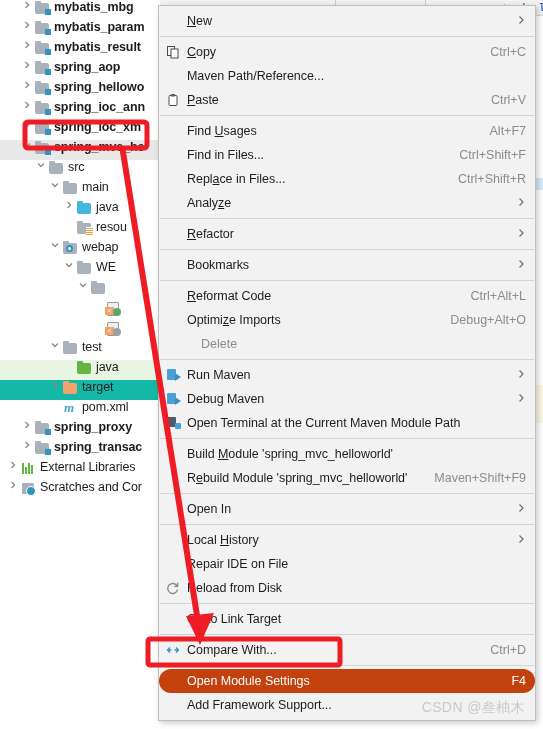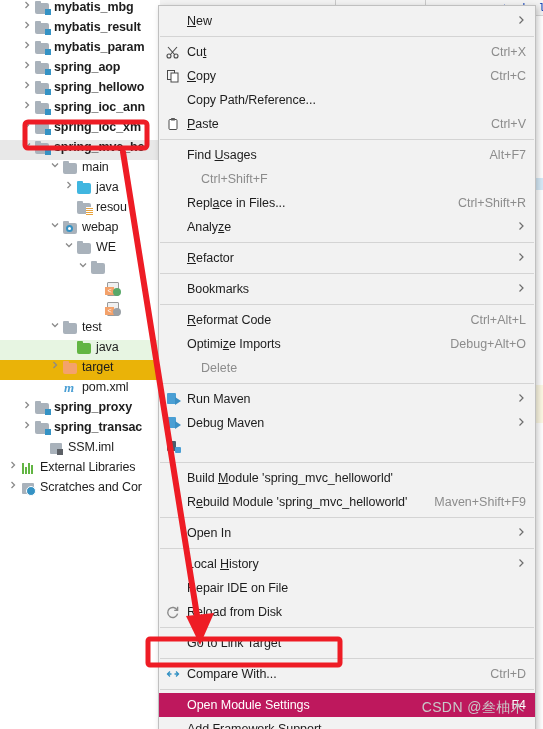--- a/index.html
+++ b/index.html
@@ -30,21 +30,21 @@
   .tree-row {
     position: relative;
     height: 20px;
     display: flex;
     align-items: flex-start;
     white-space: nowrap;
     font-size: 12.5px;
   }
   .tree-row.sel-bg   { background: #e8e8e8; }
   .tree-row.green-bg { background: #e7f5e2; }
-  .tree-row.cream-bg { background: #eab308; }
+  .tree-row.cream-bg { background: #14b8a6; }
 
   .twisty {
     width: 14px;
     min-width: 14px;
     text-align: center;
     color: #8a8a8a;
     font-size: 9px;
     line-height: 1;
     user-select: none;
   }
@@ -228,21 +228,21 @@
   }
   .mi {
     position: relative;
     height: 24px;
     display: flex;
     align-items: center;
     padding: 0 9px 0 0;
     box-sizing: border-box;
     white-space: nowrap;
   }
-  .mi.selected { background: #be185d; color: #ffffff; }
+  .mi.selected { background: #c2410c; color: #ffffff; border-radius: 12px; }
   .mi-ico {
     width: 28px; min-width: 28px;
     height: 24px;
     position: relative;
     display: flex; align-items: center; justify-content: center;
   }
   .mi-text {
     flex: 1;
     font-size: 12.5px;
     color: #1d1d1d;
@@ -364,46 +364,46 @@
       <div style="width: 20px; min-width: 20px; height: 1px;"></div>
       <div class="twisty">
         <svg width="10" height="10" viewBox="0 0 10 10">
           <path d="M3.5 2 L6.5 5 L3.5 8" fill="none" stroke="#8a8a8a" stroke-width="1.3"></path>
         </svg>
       </div>
       <div class="ico">
         <span class="folder"></span>
         <span class="modbadge"></span>
       </div>
+      <div class="lbl bold">mybatis_param</div>
+    </div>
+    <div class="tree-row">
+      <div style="width: 20px; min-width: 20px; height: 1px;"></div>
+      <div class="twisty">
+        <svg width="10" height="10" viewBox="0 0 10 10">
+          <path d="M3.5 2 L6.5 5 L3.5 8" fill="none" stroke="#8a8a8a" stroke-width="1.3"></path>
+        </svg>
+      </div>
+      <div class="ico">
+        <span class="folder"></span>
+        <span class="modbadge"></span>
+      </div>
       <div class="lbl bold">mybatis_result</div>
     </div>
     <div class="tree-row">
       <div style="width: 20px; min-width: 20px; height: 1px;"></div>
       <div class="twisty">
         <svg width="10" height="10" viewBox="0 0 10 10">
           <path d="M3.5 2 L6.5 5 L3.5 8" fill="none" stroke="#8a8a8a" stroke-width="1.3"></path>
         </svg>
       </div>
       <div class="ico">
         <span class="folder"></span>
         <span class="modbadge"></span>
       </div>
-      <div class="lbl bold">mybatis_param</div>
-    </div>
-    <div class="tree-row">
-      <div style="width: 20px; min-width: 20px; height: 1px;"></div>
-      <div class="twisty">
-        <svg width="10" height="10" viewBox="0 0 10 10">
-          <path d="M3.5 2 L6.5 5 L3.5 8" fill="none" stroke="#8a8a8a" stroke-width="1.3"></path>
-        </svg>
-      </div>
-      <div class="ico">
-        <span class="folder"></span>
-        <span class="modbadge"></span>
-      </div>
       <div class="lbl bold">spring_aop</div>
     </div>
     <div class="tree-row">
       <div style="width: 20px; min-width: 20px; height: 1px;"></div>
       <div class="twisty">
         <svg width="10" height="10" viewBox="0 0 10 10">
           <path d="M3.5 2 L6.5 5 L3.5 8" fill="none" stroke="#8a8a8a" stroke-width="1.3"></path>
         </svg>
       </div>
       <div class="ico">
@@ -443,20 +443,32 @@
       <div class="twisty">
         <svg width="10" height="10" viewBox="0 0 10 10">
           <path d="M2 3.5 L5 6.5 L8 3.5" fill="none" stroke="#8a8a8a" stroke-width="1.3"></path>
         </svg>
       </div>
       <div class="ico">
         <span class="folder"></span>
         <span class="modbadge"></span>
       </div>
       <div class="lbl bold">spring_mvc_he</div>
+    </div>
+    <div class="tree-row">
+      <div style="width: 34px; min-width: 34px; height: 1px;"></div>
+      <div class="twisty">
+        <svg width="10" height="10" viewBox="0 0 10 10">
+          <path d="M2 3.5 L5 6.5 L8 3.5" fill="none" stroke="#8a8a8a" stroke-width="1.3"></path>
+        </svg>
+      </div>
+      <div class="ico">
+        <span class="folder"></span>
+      </div>
+      <div class="lbl">src</div>
     </div>
     <div class="tree-row">
       <div style="width: 48px; min-width: 48px; height: 1px;"></div>
       <div class="twisty">
         <svg width="10" height="10" viewBox="0 0 10 10">
           <path d="M2 3.5 L5 6.5 L8 3.5" fill="none" stroke="#8a8a8a" stroke-width="1.3"></path>
         </svg>
       </div>
       <div class="ico">
         <span class="folder"></span>
@@ -606,28 +618,20 @@
           <path d="M3.5 2 L6.5 5 L3.5 8" fill="none" stroke="#8a8a8a" stroke-width="1.3"></path>
         </svg>
       </div>
       <div class="ico">
         <span class="folder"></span>
         <span class="modbadge"></span>
       </div>
       <div class="lbl bold">spring_transac</div>
     </div>
     <div class="tree-row">
-      <div style="width: 34px; min-width: 34px; height: 1px;"></div>
-      <div class="twisty"></div>
-      <div class="ico">
-        <span class="imlico"></span>
-      </div>
-      <div class="lbl">SSM.iml</div>
-    </div>
-    <div class="tree-row">
       <div style="width: 6px; min-width: 6px; height: 1px;"></div>
       <div class="twisty">
         <svg width="10" height="10" viewBox="0 0 10 10">
           <path d="M3.5 2 L6.5 5 L3.5 8" fill="none" stroke="#8a8a8a" stroke-width="1.3"></path>
         </svg>
       </div>
       <div class="ico">
         <span class="extlib">
           <i style="left:0;height:11px"></i>
           <i style="left:3px;height:7px"></i>
@@ -656,60 +660,50 @@
       <div class="mi-ico"></div>
       <div class="mi-text"><span class="underl">N</span>ew</div>
       <div class="mi-arrow"><svg width="9" height="10" viewBox="0 0 9 10">
           <path d="M2.5 1.5 L6 5 L2.5 8.5" fill="none" stroke="#6e6e6e" stroke-width="1.2"></path>
         </svg></div>
     </div>
     <div class="mi-sep"></div>
     <div class="mi">
       <div class="mi-ico">
         <svg class="gi" width="14" height="14" viewBox="0 0 14 14">
-          <circle cx="3" cy="11" r="2" fill="none" stroke="#4a4a4a" stroke-width="1.1"></circle>
-          <circle cx="10" cy="11" r="2" fill="none" stroke="#4a4a4a" stroke-width="1.1"></circle>
-          <path d="M4 10 L11 2 M9 10 L2 2" stroke="#4a4a4a" stroke-width="1.1" fill="none"></path>
-        </svg>
-      </div>
-      <div class="mi-text">Cu<span class="underl">t</span></div>
-      <div class="mi-shortcut">Ctrl+X</div>
-    </div>
-    <div class="mi">
-      <div class="mi-ico">
-        <svg class="gi" width="14" height="14" viewBox="0 0 14 14">
           <rect x="1.5" y="1.5" width="7" height="9" fill="#f4f4f4" stroke="#4a4a4a" stroke-width="1"></rect>
           <rect x="5" y="4" width="7" height="9" fill="#ffffff" stroke="#4a4a4a" stroke-width="1"></rect>
         </svg>
       </div>
       <div class="mi-text"><span class="underl">C</span>opy</div>
       <div class="mi-shortcut">Ctrl+C</div>
     </div>
     <div class="mi">
       <div class="mi-ico"></div>
-      <div class="mi-text">Copy Path/Reference...</div>
+      <div class="mi-text">Maven Path/Reference...</div>
     </div>
     <div class="mi">
       <div class="mi-ico">
         <svg class="gi" width="14" height="14" viewBox="0 0 14 14">
           <rect x="3" y="2.5" width="8" height="10" rx="1" fill="#ffffff" stroke="#4a4a4a" stroke-width="1"></rect>
           <rect x="5" y="1" width="4" height="2.5" rx="0.6" fill="#5a5a5a"></rect>
         </svg>
       </div>
       <div class="mi-text"><span class="underl">P</span>aste</div>
       <div class="mi-shortcut">Ctrl+V</div>
     </div>
     <div class="mi-sep"></div>
     <div class="mi">
       <div class="mi-ico"></div>
       <div class="mi-text">Find <span class="underl">U</span>sages</div>
       <div class="mi-shortcut">Alt+F7</div>
     </div>
     <div class="mi">
       <div class="mi-ico"></div>
+      <div class="mi-text">Find in Files...</div>
       <div class="mi-shortcut">Ctrl+Shift+F</div>
     </div>
     <div class="mi">
       <div class="mi-ico"></div>
       <div class="mi-text">Repl<span class="underl">a</span>ce in Files...</div>
       <div class="mi-shortcut">Ctrl+Shift+R</div>
     </div>
     <div class="mi">
       <div class="mi-ico"></div>
       <div class="mi-text">Analy<span class="underl">z</span>e</div>
@@ -773,20 +767,21 @@
           <path d="M2.5 1.5 L6 5 L2.5 8.5" fill="none" stroke="#6e6e6e" stroke-width="1.2"></path>
         </svg></div>
     </div>
     <div class="mi">
       <div class="mi-ico">
         <span class="gi-term">
           <span class="sq"></span>
           <span class="bl"></span>
         </span>
       </div>
+      <div class="mi-text">Open Terminal at the Current Maven Module Path</div>
     </div>
     <div class="mi-sep"></div>
     <div class="mi">
       <div class="mi-ico"></div>
       <div class="mi-text">Build <span class="underl">M</span>odule 'spring_mvc_helloworld'</div>
     </div>
     <div class="mi">
       <div class="mi-ico"></div>
       <div class="mi-text">R<span class="underl">e</span>build Module 'spring_mvc_helloworld'</div>
       <div class="mi-shortcut">Maven+Shift+F9</div>

